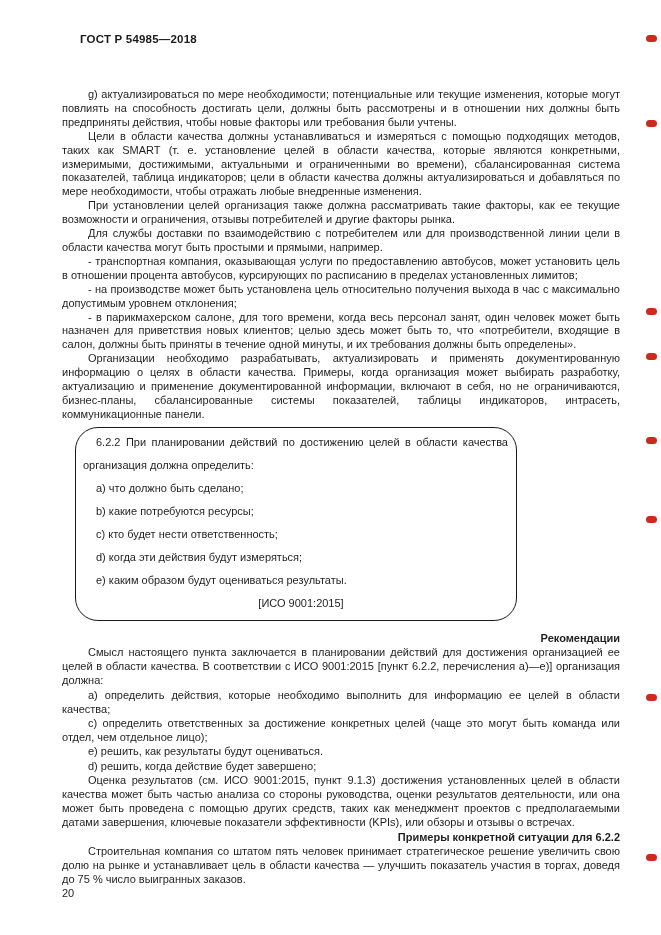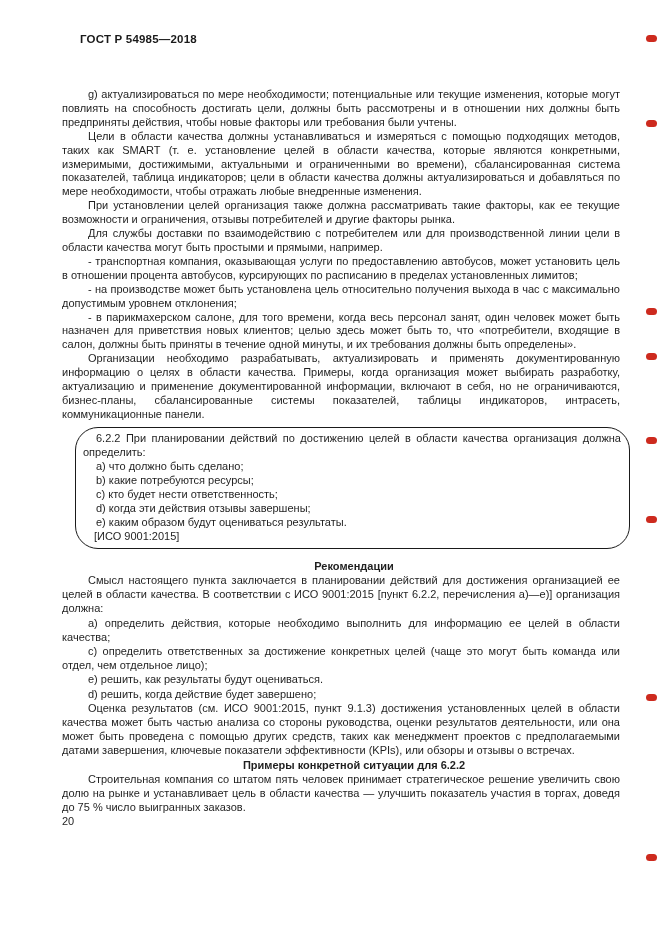--- a/index.html
+++ b/index.html
@@ -28,33 +28,33 @@
     top: 88px;
     width: 558px;
     font-size: 11px;
     line-height: 13.9px;
     text-align: justify;
   }
   .para { text-indent: 26px; }
   .para-title {
     text-indent: 26px;
     font-weight: bold;
-    text-align: center;
+    text-align: right;
   }
   .quote-box {
-    width: 555px;
+    width: 442px;
     margin: 5px 0 10px 13px;
     border: 1.5px solid #1a1a1a;
     padding: 3px 8px 5px 7px;
-    line-height: 14px;
+    line-height: 23px;
     text-align: left;
   }
   .box-intro { text-indent: 13px; text-align: justify; }
   .box-item { margin-left: 13px; }
-  .box-source { margin-left: 11px; }
+  .box-source { margin-left: 11px; text-align: center; }
   .rec { line-height: 14.2px; }
   .page-number {
     margin-top: 0;
     text-align: left;
     text-indent: 0;
   }
   .markers { position: absolute; top: 0; left: 0; width: 100%; height: 100%; pointer-events: none; }
   .marker {
     position: absolute;
     right: 4px;
@@ -78,21 +78,21 @@
     <p class="para">- транспортная компания, оказывающая услуги по предоставлению автобусов, может установить цель в отношении процента автобусов, курсирующих по расписанию в пределах установленных лимитов;</p>
     <p class="para">- на производстве может быть установлена цель относительно получения выхода в час с максимально допустимым уровнем отклонения;</p>
     <p class="para">- в парикмахерском салоне, для того времени, когда весь персонал занят, один человек может быть назначен для приветствия новых клиентов; целью здесь может быть то, что «потребители, входящие в салон, должны быть приняты в течение одной минуты, и их требования должны быть определены».</p>
     <p class="para">Организации необходимо разрабатывать, актуализировать и применять документированную информацию о целях в области качества. Примеры, когда организация может выбирать разработку, актуализацию и применение документированной информации, включают в себя, но не ограничиваются, бизнес-планы, сбалансированные системы показателей, таблицы индикаторов, интрасеть, коммуникационные панели.</p>
 
     <div class="quote-box">
       <p class="box-intro">6.2.2 При планировании действий по достижению целей в области качества организация должна определить:</p>
       <p class="box-item">a) что должно быть сделано;</p>
       <p class="box-item">b) какие потребуются ресурсы;</p>
       <p class="box-item">c) кто будет нести ответственность;</p>
-      <p class="box-item">d) когда эти действия отзывы завершены;</p>
+      <p class="box-item">d) когда эти действия будут измеряться;</p>
       <p class="box-item">e) каким образом будут оцениваться результаты.</p>
       <p class="box-source">[ИСО 9001:2015]</p>
     </div>
 
     <p class="para-title rec">Рекомендации</p>
     <p class="para rec">Смысл настоящего пункта заключается в планировании действий для достижения организацией ее целей в области качества. В соответствии с ИСО 9001:2015 [пункт 6.2.2, перечисления a)—e)] организация должна:</p>
     <p class="para rec">a) определить действия, которые необходимо выполнить для информацию ее целей в области качества;</p>
     <p class="para rec">c) определить ответственных за достижение конкретных целей (чаще это могут быть команда или отдел, чем отдельное лицо);</p>
     <p class="para rec">e) решить, как результаты будут оцениваться.</p>
     <p class="para rec">d) решить, когда действие будет завершено;</p>

